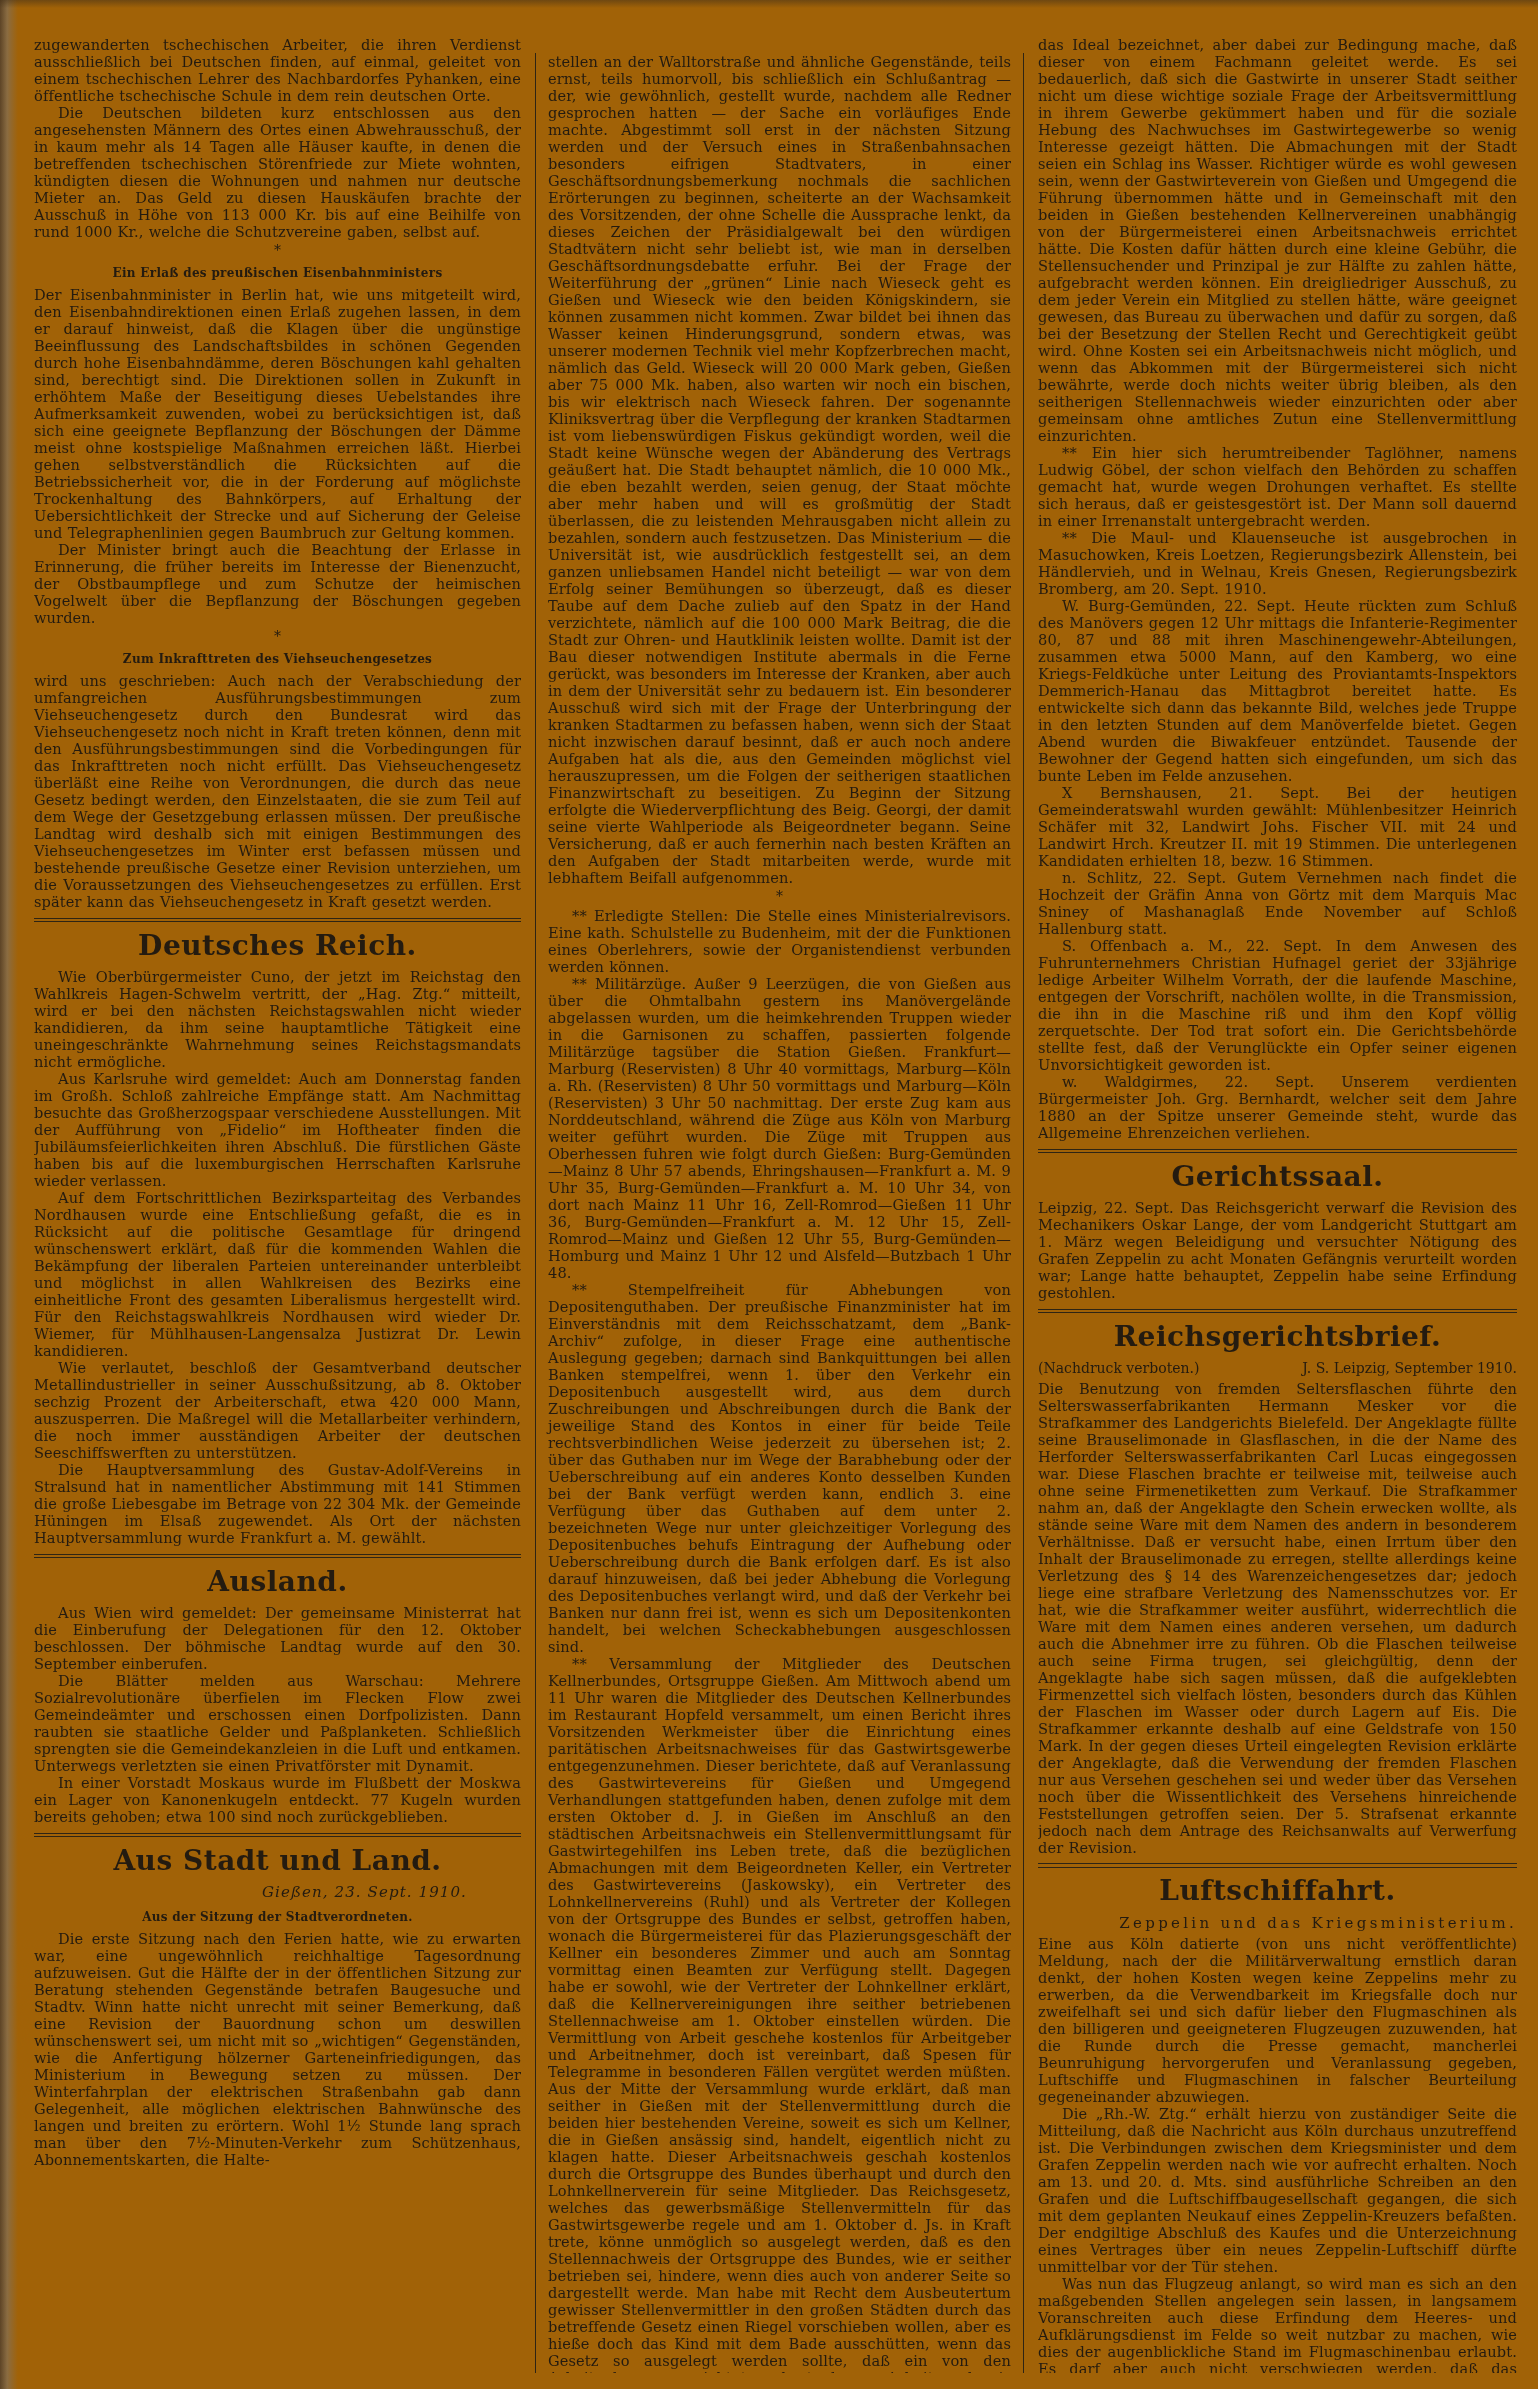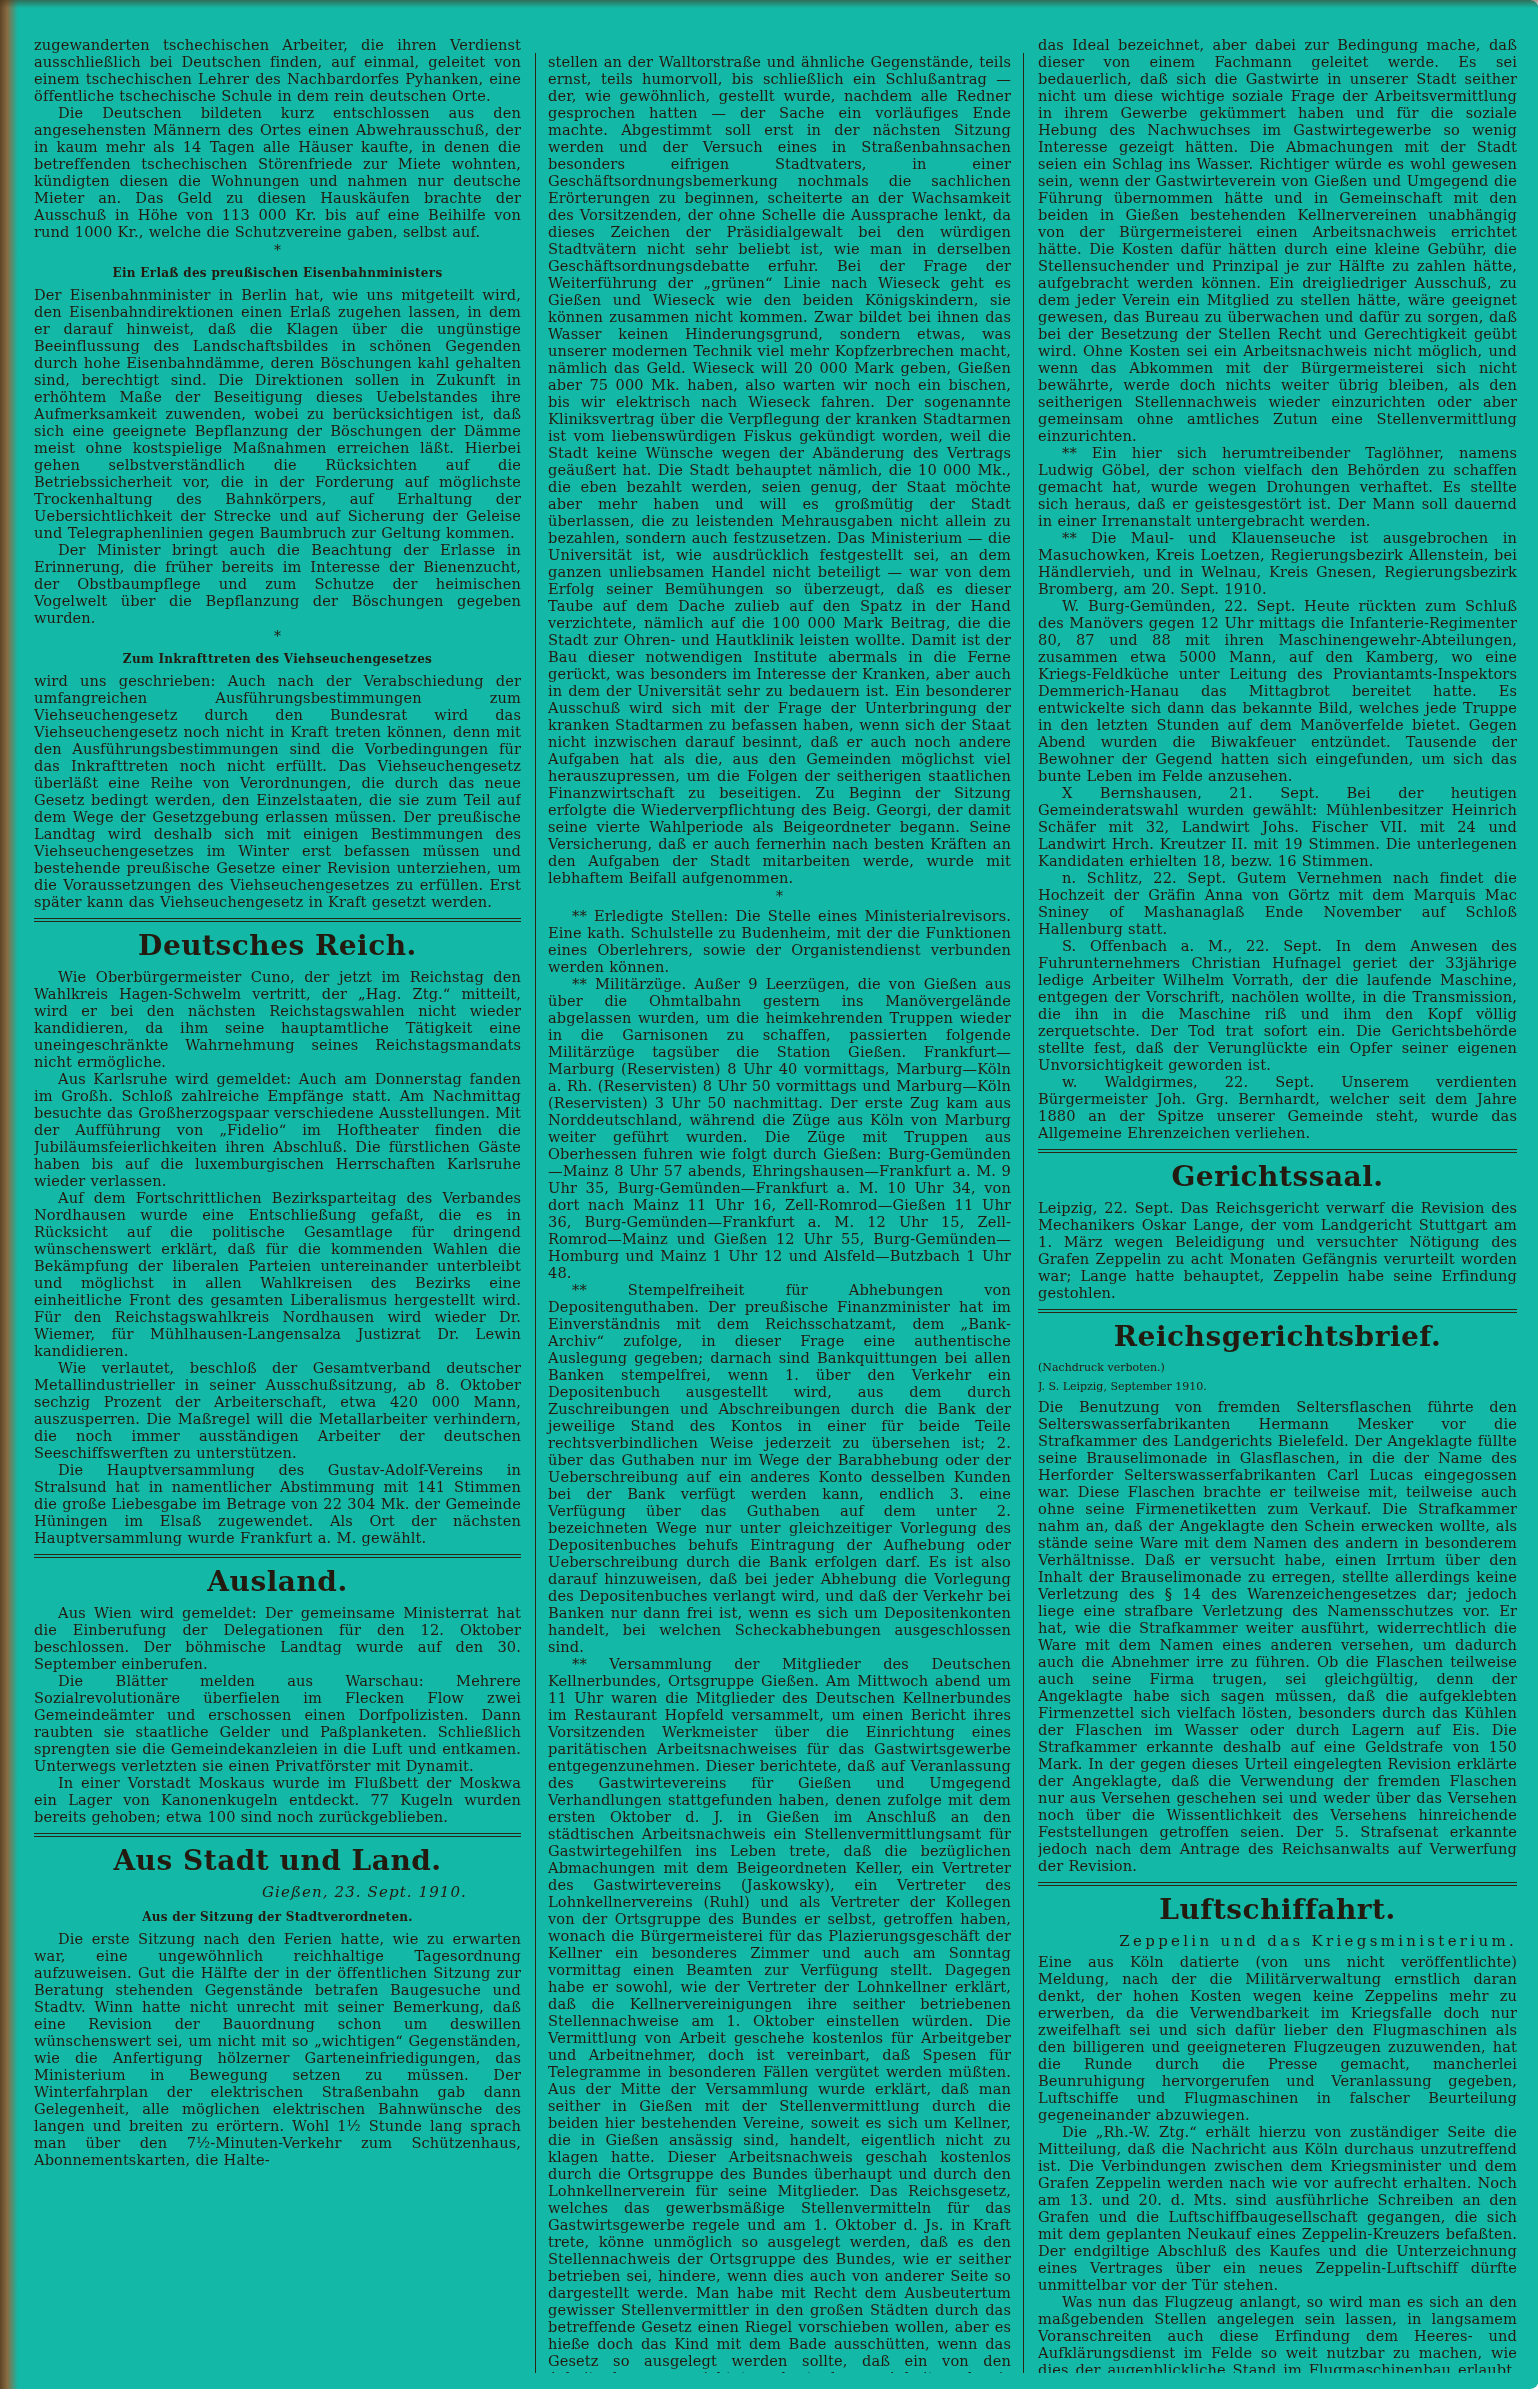--- a/index.html
+++ b/index.html
@@ -8,22 +8,21 @@
     font-family:"DejaVu Serif","Liberation Serif",serif;
     background:#c9b astards;
   }
   .paper{
     position:absolute;inset:0;
     background:
       radial-gradient(ellipse 759px 488px at 18% 4%, rgba(120,92,55,.38), rgba(120,92,55,0) 60%),
       radial-gradient(ellipse 1085px 868px at 85% 50%, rgba(255,244,214,.20), rgba(255,244,214,0) 70%),
       radial-gradient(ellipse 976px 651px at 40% 96%, rgba(170,140,95,.22), rgba(170,140,95,0) 65%),
       linear-gradient(100deg, #b executes 0%, #cdbd98 0%);
-    background-color:#14b8a6;
-    border-radius:9px;
+    background-color:#a16207;
   }
   .edge-left{position:absolute;left:0;top:0;bottom:0;width:18.4px;
     background:linear-gradient(90deg,#5d4426,#8a6c42 40%,rgba(138,108,66,0));}
   .edge-top{position:absolute;left:0;top:0;right:0;height:7.6px;
     background:linear-gradient(180deg,rgba(70,50,25,.55),rgba(70,50,25,0));}
   .columns{
     position:absolute;left:34px;top:36px;width:1484px;height:2337px;
     display:grid;grid-template-columns:487px 489px 479px;column-gap:14px;
   }
   .col{overflow:hidden;color:#241b10;}
@@ -35,22 +34,22 @@
   .h-article{font-weight:bold;text-align:center;font-size:12px;line-height:22px;
     margin:3.3px 0 2.2px 0;letter-spacing:0.3px;}
   .h-section{font-weight:bold;text-align:center;font-size:28px;line-height:35px;
     margin:2.2px 0 5.4px 0;letter-spacing:0.5px;}
   .h-sub{text-align:right;font-size:15px;letter-spacing:3.3px;margin:1.1px 0 3.3px 0;}
   .star{text-align:center;font-size:14px;line-height:16.3px;margin:2.2px 0;}
   .dateline{text-align:center;font-size:15px;line-height:19.5px;letter-spacing:1.1px;
     margin:1.1px 0;padding-left:174px;font-style:italic;}
   .rule2{border-top:1.6px solid #2e2414;border-bottom:1.1px solid #2e2414;height:2.7px;
     margin:7.6px 0 5.4px 0;}
-  .byline{display:flex;justify-content:space-between;font-size:11px;line-height:18.4px;
-    margin:1.1px 0 2.2px 0;flex-direction:column;}
+  .byline{display:flex;justify-content:space-between;font-size:14px;line-height:18.4px;
+    margin:1.1px 0 2.2px 0;}
 </style>
 </head>
 <body>
 
 <div class="paper">
   <div class="edge-left"></div>
   <div class="edge-top"></div>
   <div class="columns">
     <div class="col">
         <p class="cont">zugewanderten tschechischen Arbeiter, die ihren Verdienst ausschließlich bei Deutschen finden, auf einmal, geleitet von einem tschechischen Lehrer des Nachbardorfes Pyhanken, eine öffentliche tschechische Schule in dem rein deutschen Orte.</p>

